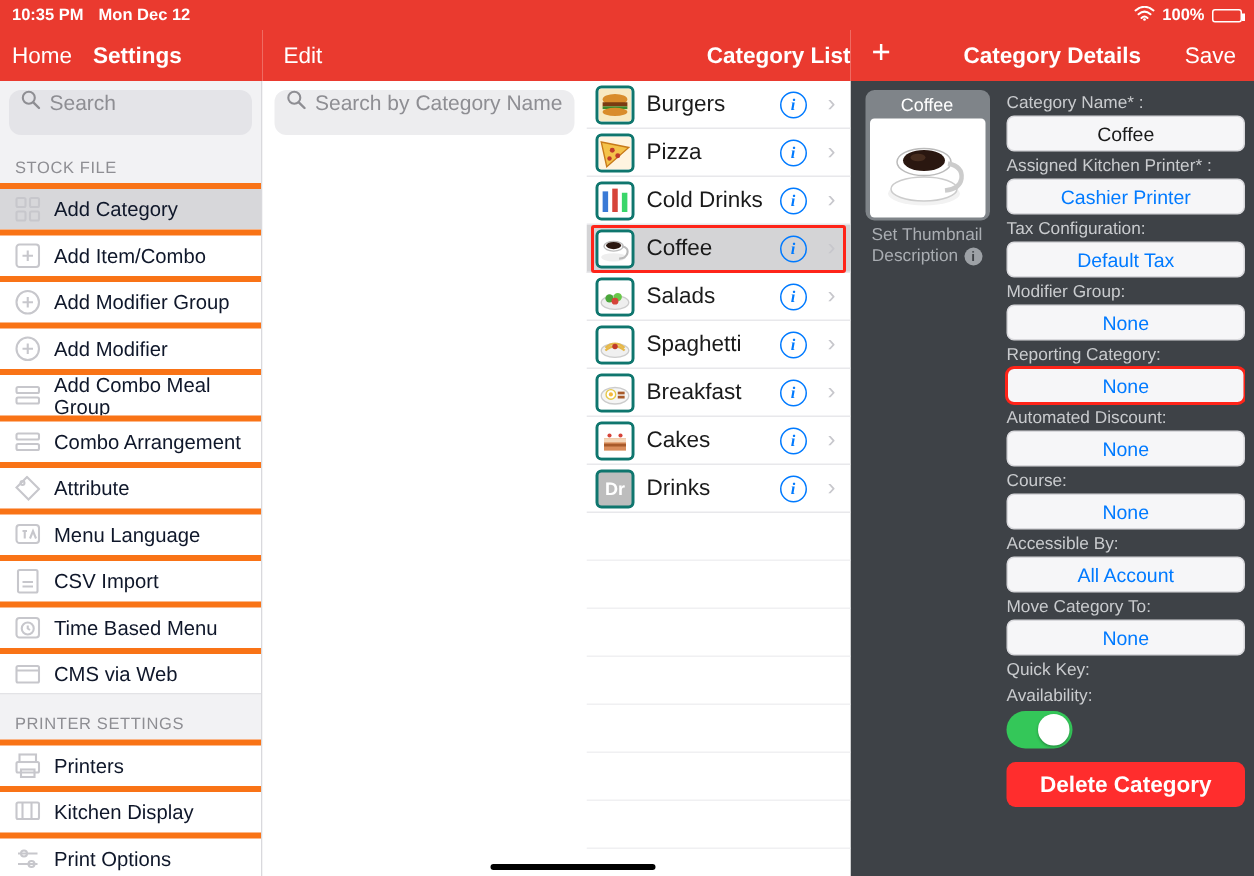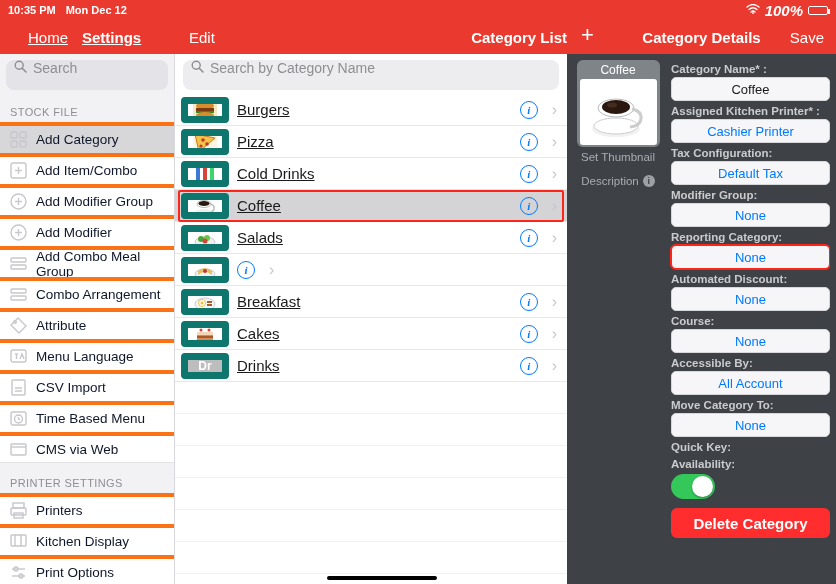--- a/index.html
+++ b/index.html
@@ -17,88 +17,88 @@
 
   
   .statusbar {
     height: 20px; width: 100%; background: var(--red); color:#fff;
     display:flex; align-items:center; font-size:11px; font-weight:600; padding:0 8px;
   }
   .statusbar .sb-center { flex:1; }
   .statusbar .sb-right { display:flex; align-items:center; gap:5px;}
   .sb-time { margin-right:10px; }
   .sb-date { }
-  .batt-txt { font-size:15px;font-style:italic;}
+  .batt-txt { font-size:11px;}
   .batt-icon { width:20px; height:9px; border:1px solid #fff; border-radius:2px; position:relative;}
   .batt-icon::after { content:""; position:absolute; right:-3px; top:2px; width:2px; height:5px; background:#fff;}
   .batt-icon .fill { background:#fff; height:100%; width:100%; }
 
   
   .topbars { height:34px; display:flex; }
   .tb { background:var(--red); color:#fff; display:flex; align-items:center; font-size:15px; position:relative;}
-  .tb1 { width:175px; padding:0 28px; gap:14px;text-decoration:underline;}
+  .tb1 { width:175px; padding:0 8px; gap:14px;}
   .tb1 .home { font-weight:400; }
   .tb1 .settings { font-weight:700; }
   .tb2 { width:392px; justify-content:flex-end;}
   .tb2 .edit { position:absolute; left:14px; font-weight:400;}
   .tb2 .title { font-weight:700;}
   .tb3 { flex:1; justify-content:center;}
   .tb3 .plus { position:absolute; left:14px; font-size:22px; font-weight:300; top:2px;}
   .tb3 .title { font-weight:700;}
   .tb3 .save { position:absolute; right:12px; font-weight:400;}
 
   
   .cols { display:flex; height:530px; }
   .col1 { width:175px; background:var(--gray-bg); border-right:1px solid var(--gray-border); display:flex; flex-direction:column;}
-  .col2 { width:392px; background:#fff; display:flex; flex-direction:column; position:relative;}
+  .col2 { width:392px; background:#fff; display:flex; flex-direction:row; position:relative;}
   .col3 { flex:1; background:var(--dark-pane); padding:6px 6px 0 6px; display:flex; flex-direction:column;}
 
   
   .searchwrap { padding:6px 6px 2px; }
   .searchbox { background:#e4e4e8; border-radius:8px; height:30px; display:flex; align-items:flex-start; padding:0 8px; gap:6px; color:var(--gray-text); font-size:14px;}
   .searchbox .mag { font-size:14px; }
   .section-hdr { font-size:11px; color:var(--gray-text); letter-spacing:0.4px; padding:14px 10px 4px; text-transform:uppercase;}
   .sb-row { height:31px; display:flex; align-items:center; padding:0 10px; gap:9px; font-size:13.5px; color:#0f172a; border-top:4px solid #f97316; background:#fff;}
   .sb-row.selected { background:#d7d7da; }
   .sb-row .sicon { width:17px; height:17px; color:#c7c7cc; display:flex; align-items:center; justify-content:center; flex-shrink:0;}
   .sb-row .sicon svg { width:17px; height:17px; stroke:#c7c7cc; fill:none; stroke-width:1.4;}
   .sb-row:last-child { border-bottom:1px solid #e3e3e6;}
   .sb-group { display:flex; flex-direction:column; }
 
   
   .col2 .searchwrap2 { padding:6px 8px 4px; }
   .catlist { flex:1; overflow:hidden;}
   .catrow { height:32px; display:flex; align-items:center; padding:0 10px 0 6px; border-bottom:1px solid #e8e8eb; gap:8px; position:relative;}
   .catrow.sel { background:#d4d4d6;}
-  .catrow .thumb { width:48px; height:26px; border-radius:4px; border:7px solid #0f766e; background:#fff; display:flex; align-items:center; justify-content:center; overflow:hidden; flex-shrink:0;}
+  .catrow .thumb { width:26px; height:26px; border-radius:4px; border:2px solid #0f766e; background:#fff; display:flex; align-items:center; justify-content:center; overflow:hidden; flex-shrink:0;}
   .catrow .thumb.letter { background:#bdbdbd; color:#fff; font-weight:600; font-size:12px;}
   .thumb-svg { width:24px; height:24px; }
-  .catrow .cname { flex:1; font-size:15px; color:#1a1a1a;text-decoration:underline;}
+  .catrow .cname { flex:1; font-size:15px; color:#1a1a1a;}
   .catrow .info { width:18px; height:18px; border:1.4px solid var(--blue); border-radius:50%; color:var(--blue); font-size:11px; font-weight:600; font-family:Georgia, serif; font-style:italic; display:flex; align-items:center; justify-content:center;}
   .catrow .chev { color:#c7c7cc; font-size:16px; margin-left:6px;}
   .catrow .redbox { position:absolute; inset:-0.5px 3px -0.5px 3px; border:2.5px solid var(--highlight-red); pointer-events:none; border-radius:2px;}
   .emptyrow { height:32px; border-bottom:1px solid #f0f0f2;}
 
   
   .home-ind { position:absolute; bottom:4px; left:50%; transform:translateX(-40%); width:110px; height:4px; background:#000; border-radius:3px;}
 
   
   .detail-top { display:flex; gap:8px; }
   .thumb-card {
     width:83px; background:#7f8489; border-radius:6px; padding:3px 3px 2px; display:flex; flex-direction:column; align-items:center;
   }
   .thumb-card .tc-title { color:#fff; font-size:12px; margin-bottom:2px;}
   .thumb-card .tc-img { width:77px; height:66px; background:#fff; border-radius:3px; display:flex; align-items:center; justify-content:center;}
   .coffee-svg { width:60px; height:55px; }
   .thumb-meta { margin-top:4px; font-size:11.5px; color:#a9adb2; text-align:center;}
-  .thumb-meta .drow { display:flex; align-items:center; justify-content:center; gap:4px; margin-top:12px;}
+  .thumb-meta .drow { display:flex; align-items:center; justify-content:center; gap:4px; margin-top:2px;}
   .tiny-info { width:12px; height:12px; border-radius:50%; background:#9da1a6; color:#3e4247; font-size:9px; font-weight:700; display:flex; align-items:center; justify-content:center;}
 
   .fields { flex:1; display:flex; flex-direction:column; gap:1px;}
-  .flabel { font-size:11.5px; color:#c9cbce; margin-top:3px; margin-bottom:1px;font-weight:bold;}
+  .flabel { font-size:11.5px; color:#c9cbce; margin-top:3px; margin-bottom:1px;}
   .fbtn {
     height:24px; background:var(--btn-gray-bg); border:1px solid #d8d8dc; border-radius:5px;
     display:flex; align-items:center; justify-content:center; font-size:13px; color:var(--blue);
   }
   .fbtn.black { color:#1a1a1a; }
   .fbtn.redhl { outline:2.5px solid var(--highlight-red); outline-offset:-1px;}
   .toggle { width:44px; height:25px; background:#34c759; border-radius:13px; position:relative; margin-top:2px;}
   .toggle .knob { position:absolute; right:2px; top:2px; width:21px; height:21px; background:#fff; border-radius:50%; box-shadow:0 1px 2px rgba(0,0,0,.3);}
   .delete-row { margin-top:8px; padding-bottom:6px;}
   .delete-btn {
@@ -386,20 +386,21 @@
         </div>
         <div class="catrow">
           <div class="thumb">
             <svg class="thumb-svg" viewBox="0 0 24 24">
               <rect width="24" height="24" fill="#fff"></rect>
               <ellipse cx="12" cy="16" rx="10" ry="5" fill="#f0f0f0" stroke="#ccc"></ellipse>
               <path d="M5 14 q7-6 14 0 M5 16 q7-6 14 0" stroke="#e6b84a" stroke-width="1.6" fill="none"></path>
               <circle cx="12" cy="13" r="2" fill="#c03a2a"></circle>
             </svg>
           </div>
+          <span class="cname">Spaghetti</span>
           <span class="info">i</span>
           <span class="chev">›</span>
         </div>
         <div class="catrow">
           <div class="thumb">
             <svg class="thumb-svg" viewBox="0 0 24 24">
               <rect width="24" height="24" fill="#fff"></rect>
               <ellipse cx="12" cy="14" rx="10" ry="6" fill="#f5f5f5" stroke="#ccc"></ellipse>
               <circle cx="9" cy="13" r="3.5" fill="#fff" stroke="#e6c84a"></circle>
               <circle cx="9" cy="13" r="1.5" fill="#f4b83a"></circle>

